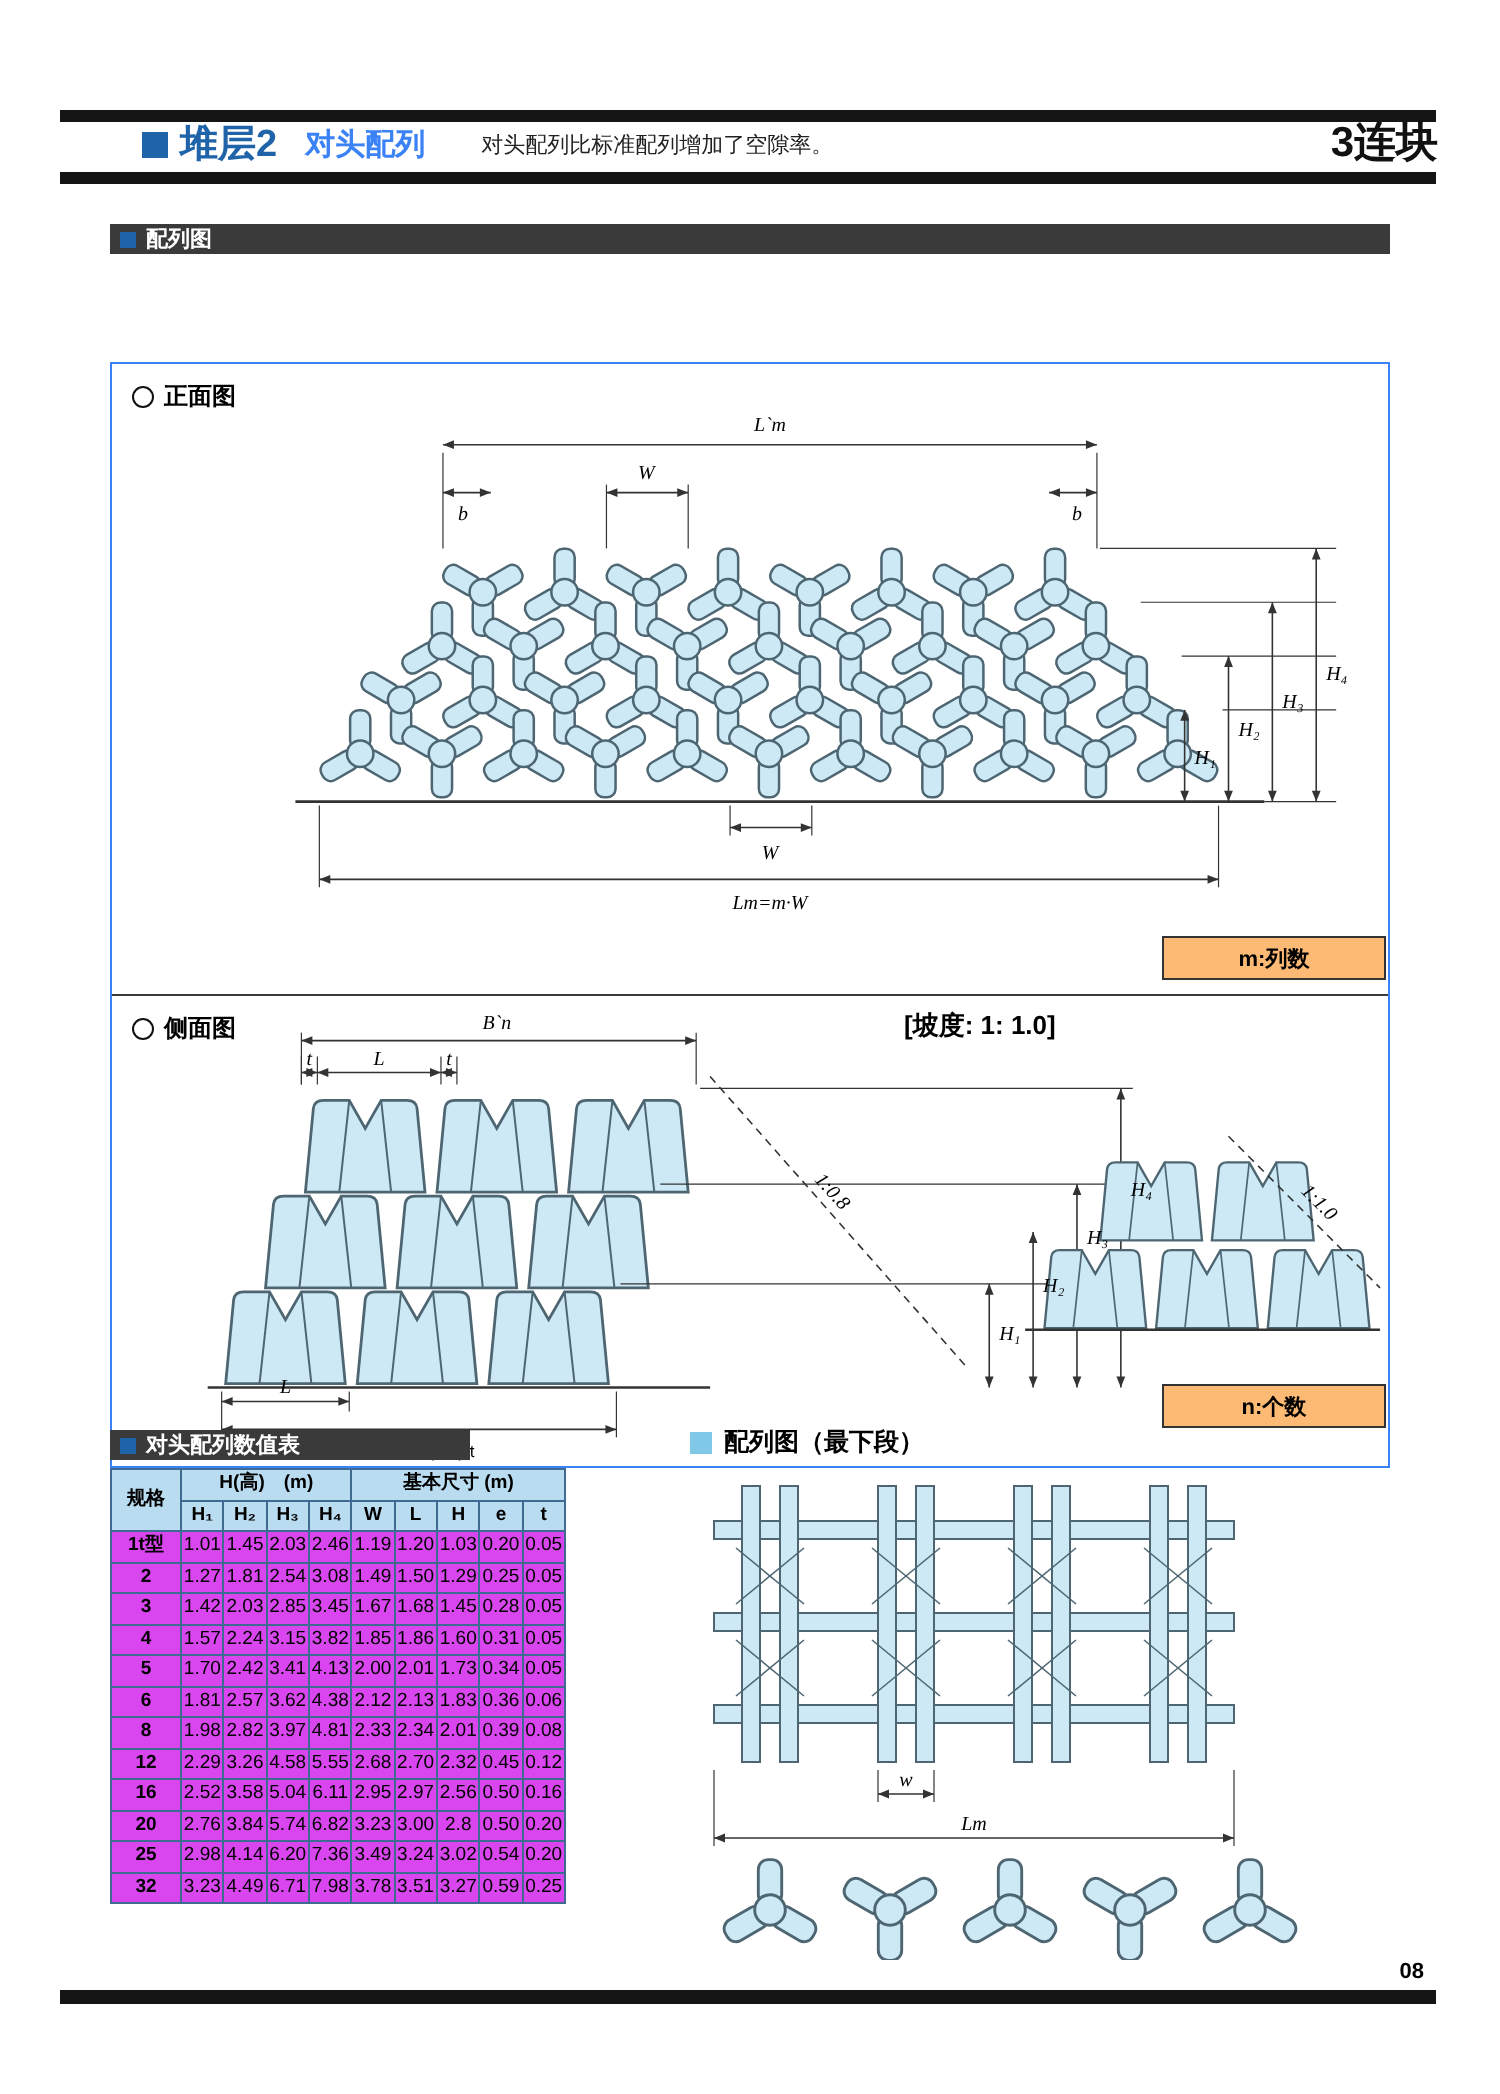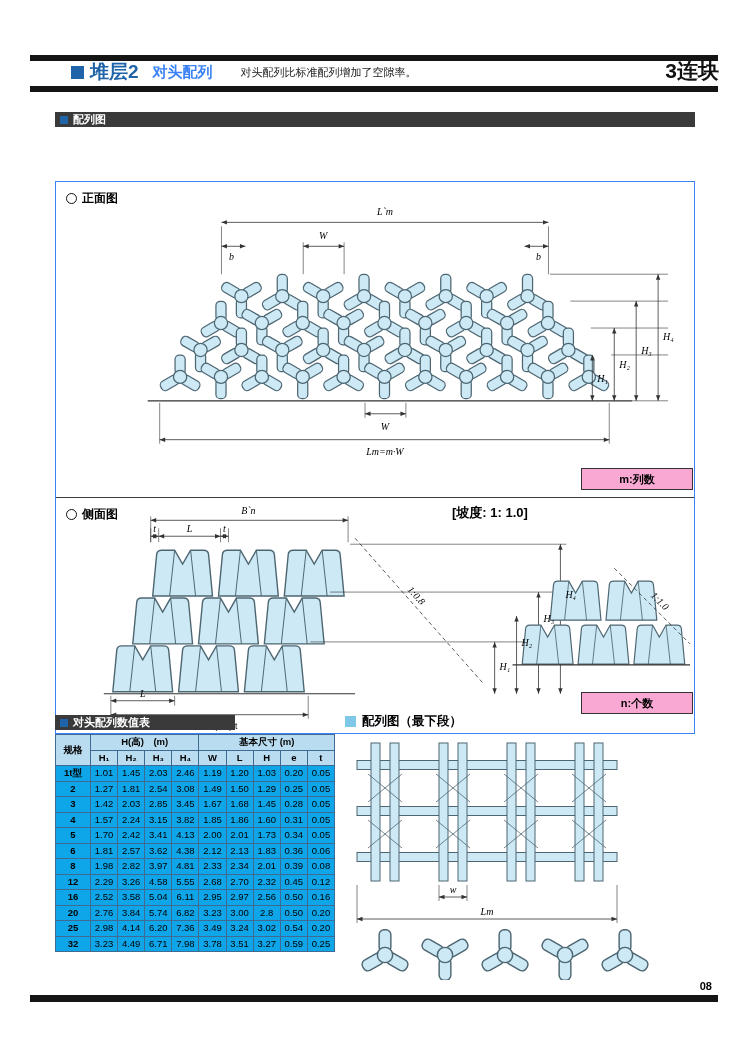--- a/index.html
+++ b/index.html
@@ -13,27 +13,27 @@
   .t3{color:#222;font-size:11px;margin-left:28px;}
   .t4{position:absolute;right:12px;top:-2px;color:#111;font-size:21px;font-weight:bold;}
   .secbar{position:absolute;background:#3a3a3a;color:#fff;display:flex;align-items:center;
           font-size:11px;font-weight:bold;padding-left:5px;box-sizing:border-box;}
   .sq7{display:inline-block;width:8px;height:8px;background:#1f63a8;margin-right:5px;flex:0 0 auto;}
   .mainbox{position:absolute;left:55px;top:133px;width:640px;height:553px;border:1px solid #3b82f6;box-sizing:border-box;margin-top:48px;}
   .subsec{position:absolute;left:0;width:638px;}
   .subtitle{position:absolute;left:10px;top:8px;display:flex;align-items:center;font-size:12px;font-weight:bold;z-index:2;}
   .circ{display:inline-block;width:9px;height:9px;border:1.6px solid #111;border-radius:50%;margin-right:5px;}
   .subsec svg{position:absolute;left:0;top:0;}
-  .notebox{position:absolute;border:1px solid #333;background:#f9a8d4;display:flex;align-items:center;justify-content:center;
+  .notebox{position:absolute;border:1px solid #333;background:#fdba74;display:flex;align-items:center;justify-content:center;
            font-size:11px;font-weight:bold;width:110px;height:20px;}
   .slopetitle{position:absolute;left:396px;top:6px;font-size:13px;font-weight:bold;z-index:2;text-align:center;}
   .dt{font-size:10px;fill:#000;font-family:"Liberation Sans",sans-serif;}
   .it{font-style:italic;font-family:"Liberation Serif",serif;}
   .f9{font-size:8.5px;}
-  #datatable{position:absolute;left:55px;top:734px;border-collapse:collapse;table-layout:fixed;width:280px;background:#0ea5e9;}
+  #datatable{position:absolute;left:55px;top:734px;border-collapse:collapse;table-layout:fixed;width:228px;background:#d946ef;}
   #datatable th,#datatable td{border:1px solid #3f6a92;font-size:9.5px;text-align:center;padding:1px 0;line-height:12.5px;}
   #datatable th{background:#b9dcf0;font-weight:bold;}
   #datatable td:first-child{font-weight:bold;}
   .bt-label{position:absolute;left:345px;top:713px;display:flex;align-items:center;font-size:12.5px;font-weight:bold;text-align:right;}
   .sq10{display:inline-block;width:11px;height:11px;background:#7fc8e8;margin-right:6px;}
   #btsvg{position:absolute;left:345px;top:735px;}
   .pagenum{position:absolute;right:38px;top:980px;font-size:11px;font-weight:bold;}
 </style>
 </head>
 <body>

